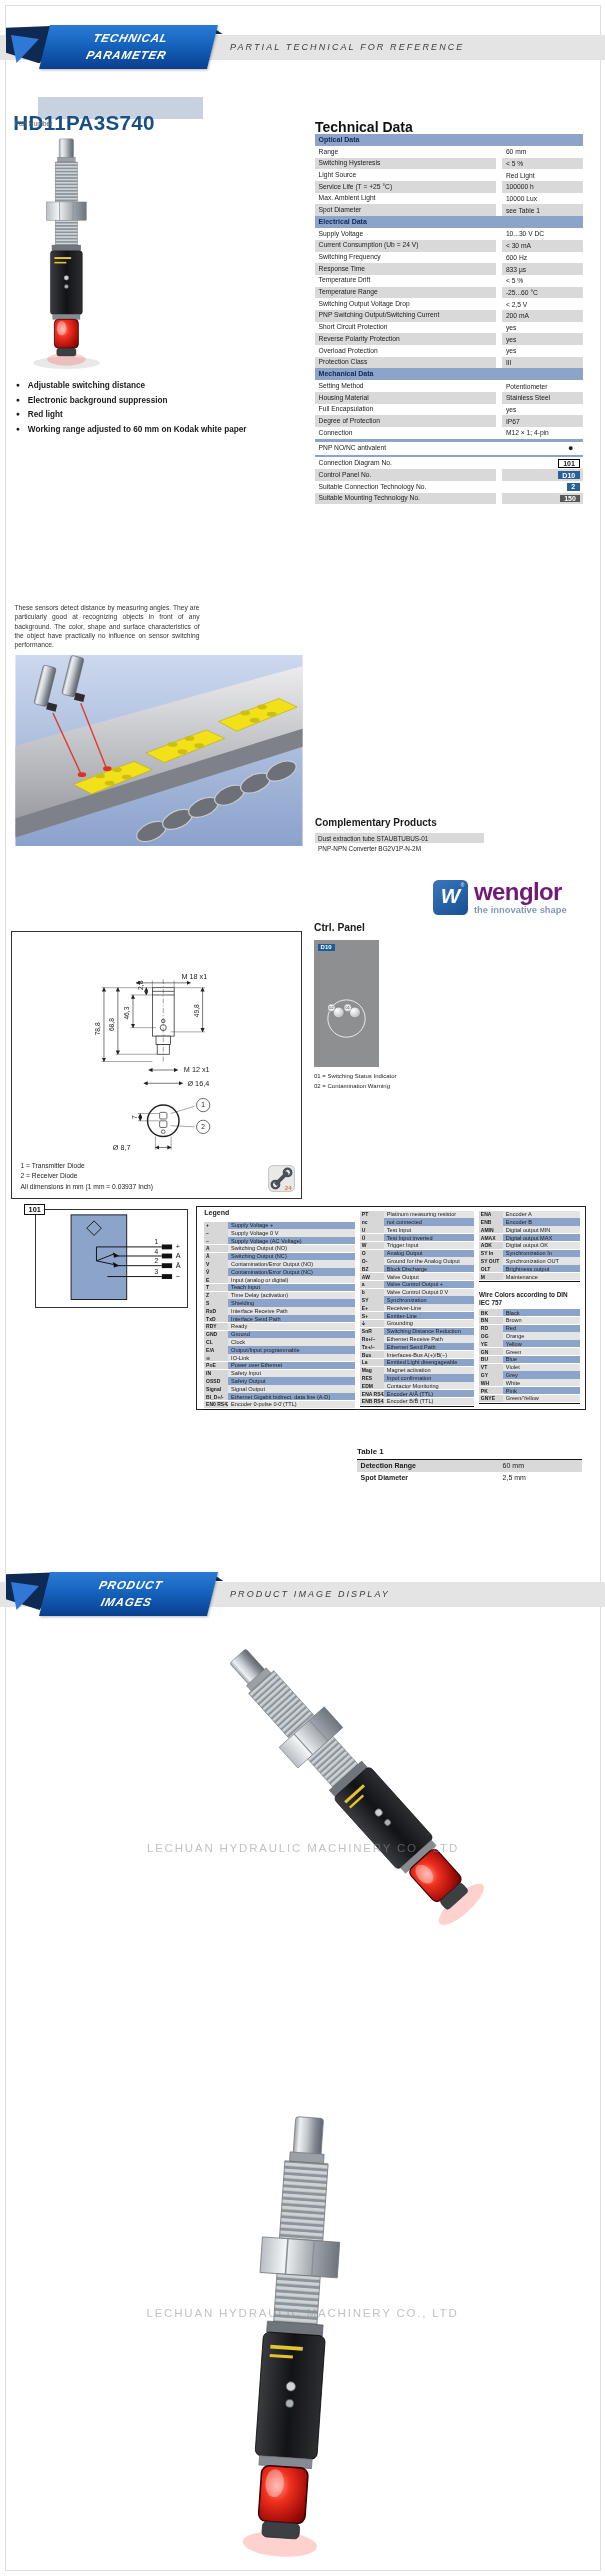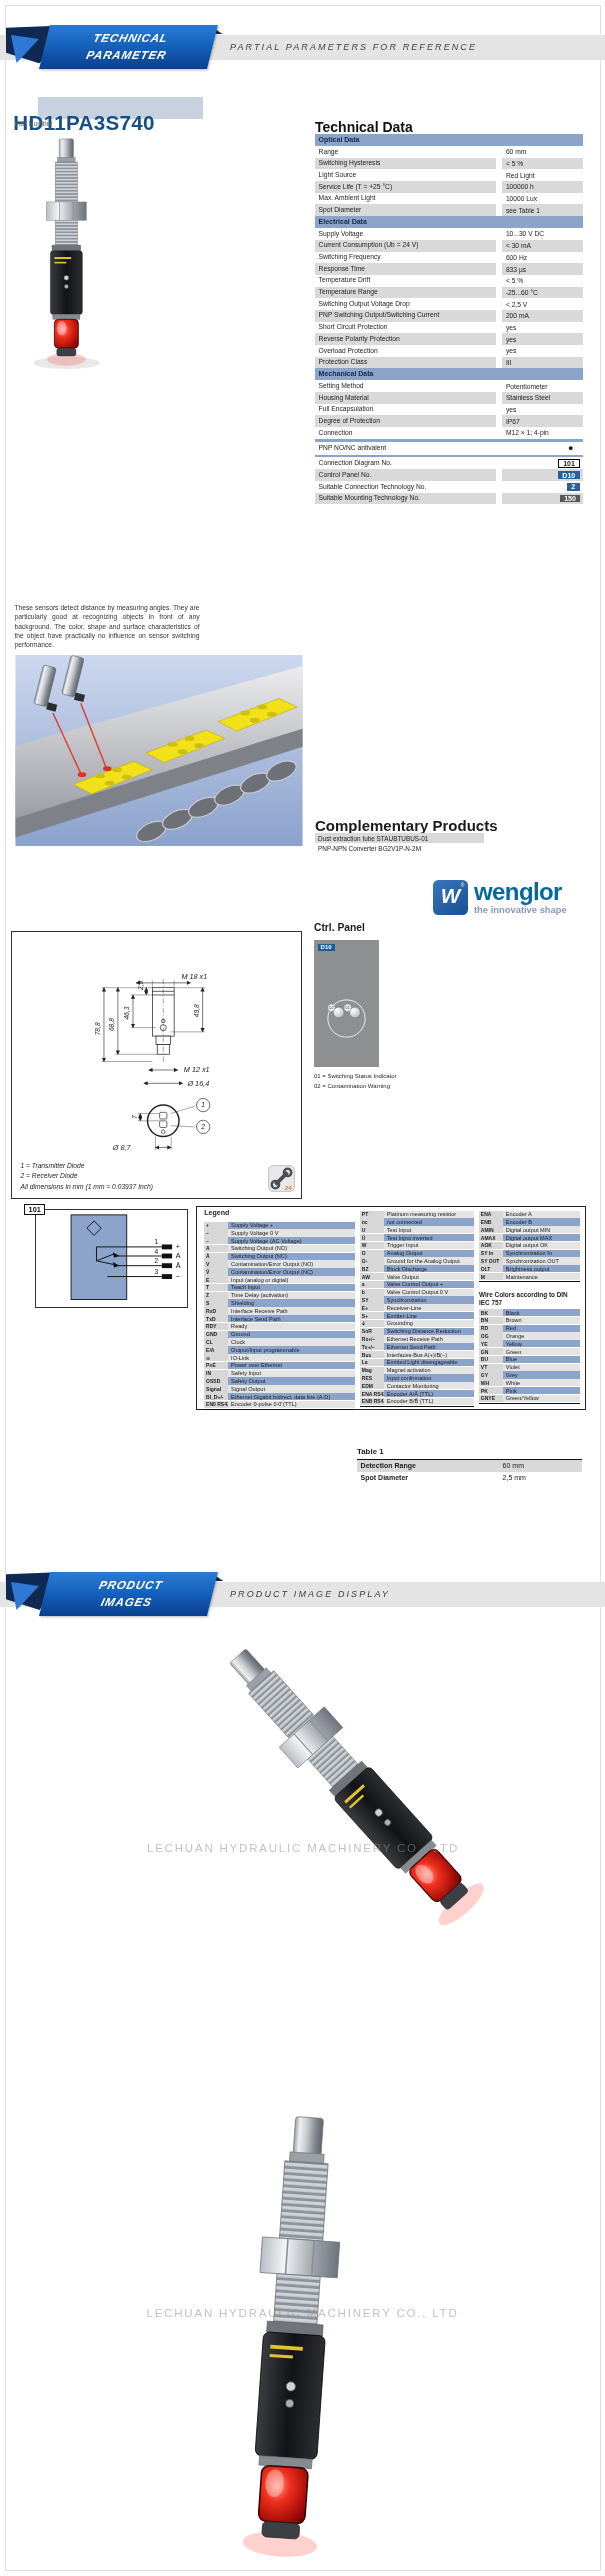--- a/index.html
+++ b/index.html
@@ -38,29 +38,29 @@
   .vv.bblue{margin-left:auto;margin-right:3px;background:#2a6099;color:#fff;font-weight:700;padding:0.3px 4.8px;font-size:7px;}
   .vv.bdark{margin-left:auto;margin-right:3px;background:#575757;color:#fff;font-weight:700;padding:0.3px 4.2px;font-size:7px;}
 
   
   .blist{list-style:none;margin:0;padding:0;}
   .blist li{position:relative;padding-left:13.3px;font-size:8.2px;font-weight:700;margin-bottom:3.6px;line-height:1.35;}
   .blist li:before{content:"●";position:absolute;left:1.2px;top:0;font-size:6.7px;}
   .desc{font-size:6.7px;line-height:1.38;text-align:justify;color:#333;}
 
   
-  .comp-title{font-size:15px;font-weight:700;}
+  .comp-title{font-size:10px;font-weight:700;}
   .comp-item{width:163px;font-size:6.4px;padding:1.5px 3px;margin-bottom:0.6px;}
   .comp-item:nth-of-type(odd){background:#d9d9d9;}
 
   
   .logo-mark{width:35px;height:35px;border-radius:5.4px;background:linear-gradient(145deg,#3a77bd,#174f92);display:flex;align-items:center;justify-content:center;position:relative;}
   .logo-mark .wm{color:#fff;font-weight:700;font-style:italic;font-size:20.6px;transform:translateY(-1.2px);}
   .logo-mark .rg{position:absolute;top:3px;right:3.6px;color:#fff;font-size:4.8px;}
-  .brand{font-size:24px;font-weight:700;color:#0369a1;letter-spacing:-0.6px;line-height:1;}
+  .brand{font-size:24px;font-weight:700;color:#701a75;letter-spacing:-0.6px;line-height:1;}
   .brand-tag{font-size:9.4px;color:#8599b8;font-weight:700;}
 
   
   .dbox{border:0.8px solid #333;background:#fff;}
   .dnote{font-size:6.7px;color:#222;line-height:1.55;}
   .cpanel-title{font-size:10.3px;font-weight:700;}
   .cnote{font-size:6px;color:#222;line-height:1.6;}
   .badge-blue{background:#1d5c96;color:#fff;font-weight:700;font-size:6px;padding:0.6px 3px;display:inline-block;}
   .badge-101{background:#fff;border:1px solid #111;color:#111;font-weight:700;font-size:7.3px;padding:0 3.6px;display:inline-block;}
 
@@ -166,21 +166,21 @@
   </svg>
 
   <div class="graybar" style="top:35px;"></div>
   <div class="foldA" style="left:6px;top:25.4px;width:58px;height:38px;"></div>
   <div class="foldB" style="left:11px;top:35px;width:28px;height:28px;"></div>
   <div class="foldC" style="left:210px;top:25.4px;width:13.3px;height:9px;"></div>
   <div class="ribbon" style="left:50px;top:25.4px;">
     <div class="rl">TECHNICAL</div>
     <div class="rl">PARAMETER</div>
   </div>
-  <div class="tagline" style="left:230px;top:42px;">PARTIAL PARAMETERS FOR REFERENCE</div>
+  <div class="tagline" style="left:230px;top:42px;">PARTIAL TECHNICAL FOR REFERENCE</div>
 
   <div class="abs hl" style="left:38px;top:97px;width:165px;height:22.4px;"></div>
   <div class="abs ptitle" style="left:13.3px;top:93px;margin-top:18px;">HD11PA3S740</div>
   <div class="abs partnum" style="left:14.5px;top:120px;">Part Number</div>
 
   <div class="abs photo" style="left:21px;top:130px;width:91px;height:242px;">
     <svg width="91" height="242" viewBox="0 0 150 400">
       <ellipse cx="75" cy="385" rx="55" ry="10" fill="#d8d8d8" opacity=".6"></ellipse>
       <use href="#sensorSym" transform="translate(22,12) scale(0.66)"></use>
     </svg>
@@ -404,20 +404,30 @@
       </div>
 
       <div class="trow g">
         <span class="tl">Suitable Mounting Technology No.</span>
         <span class="tv">
           <span class="vv bdark">150</span>
         </span>
       </div>
     </div>
 
+  <ul class="abs blist" style="left:14.5px;top:380px;width:272px;">
+
+      <li>Adjustable switching distance</li>
+
+      <li>Electronic background suppression</li>
+
+      <li>Red light</li>
+
+      <li>Working range adjusted to 60 mm on Kodak white paper</li>
+    </ul>
 
   <div class="abs desc" style="left:14.5px;top:603px;width:185px;">These sensors detect distance by measuring angles. They are particularly good at recognizing objects in front of any background. The color, shape and surface characteristics of the object have practically no influence on sensor switching performance.</div>
 
   <div class="abs" style="left:15px;top:655px;width:288px;height:191px;">
     <svg width="288" height="191" viewBox="0 0 475 316">
       <rect width="475" height="316" fill="url(#sky)"></rect>
       <polygon points="0,150 475,18 475,122 0,270" fill="url(#belt)"></polygon>
       <polygon points="0,270 475,122 475,152 0,302" fill="#7e8187"></polygon>
       <g fill="#6d7076" stroke="#c9cbd0" stroke-width="2">
         <ellipse cx="225" cy="292" rx="26" ry="14" transform="rotate(-24 225 292)"></ellipse>
@@ -471,21 +481,21 @@
     <div class="logo-mark">
       <span class="wm">W</span>
       <span class="rg">®</span>
     </div>
     <div>
       <div class="brand">wenglor</div>
       <div class="brand-tag">the innovative shape</div>
     </div>
   </div>
 
-  <div class="abs dbox" style="left:11px;top:931px;width:289px;height:266px;font-style:italic;">
+  <div class="abs dbox" style="left:11px;top:931px;width:289px;height:266px;">
     <svg width="288" height="230" viewBox="0 0 476 380">
       <g stroke="#222" fill="none" stroke-width="1.2">
         <rect x="232" y="92" width="36" height="80" fill="#fff"></rect>
         <line x1="232" y1="98" x2="268" y2="98"></line>
         <line x1="232" y1="104" x2="268" y2="104"></line>
         <rect x="238" y="172" width="24" height="14" fill="#fff"></rect>
         <rect x="240" y="186" width="20" height="16" fill="#fff"></rect>
         <circle cx="250" cy="158" r="5"></circle>
         <circle cx="250" cy="147" r="3"></circle>
       </g>

